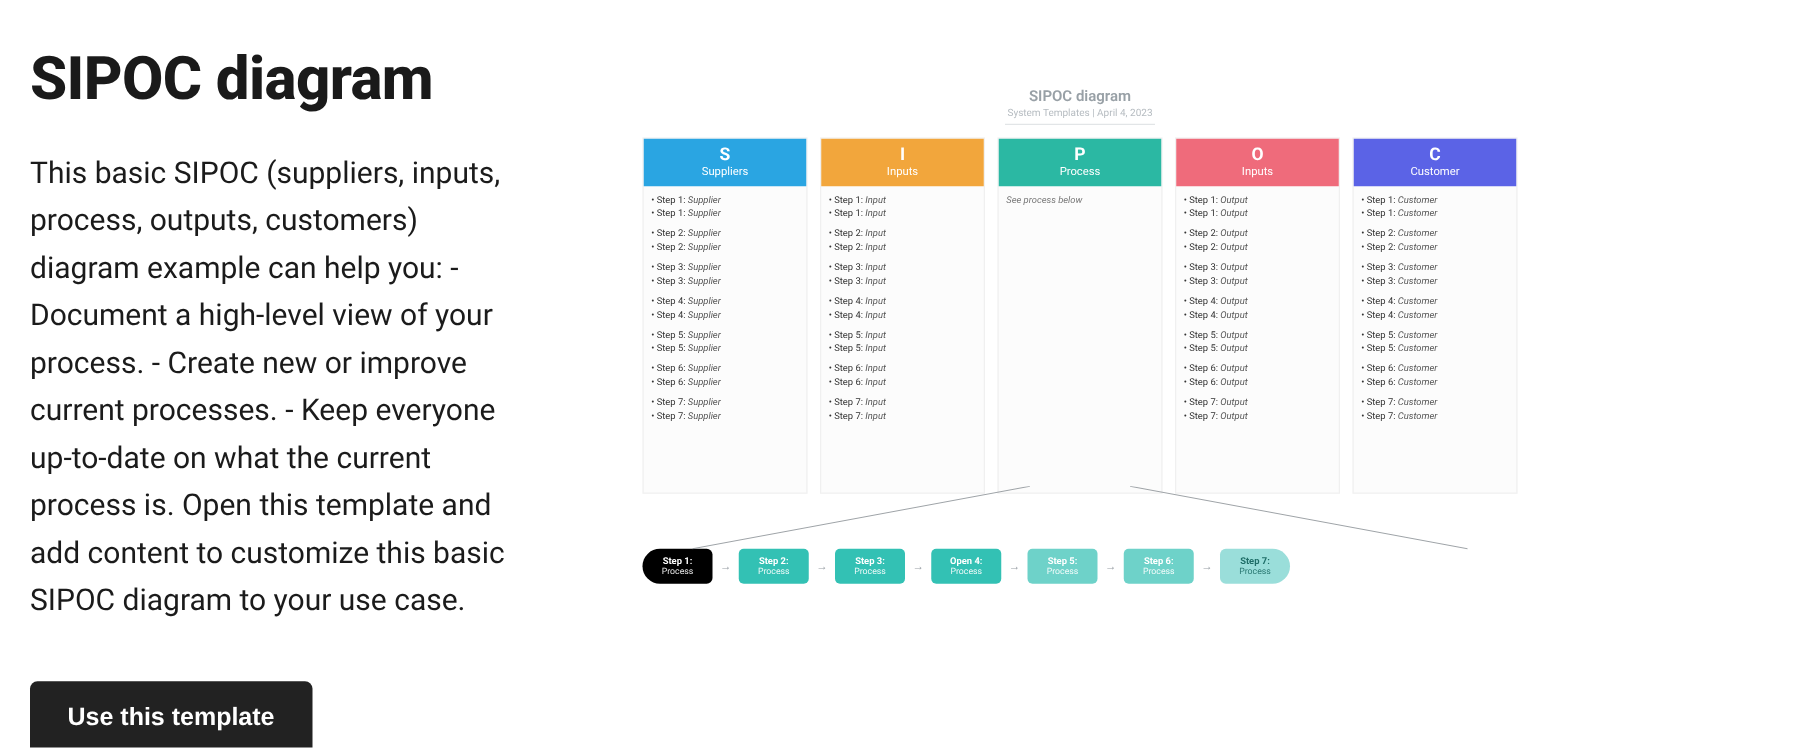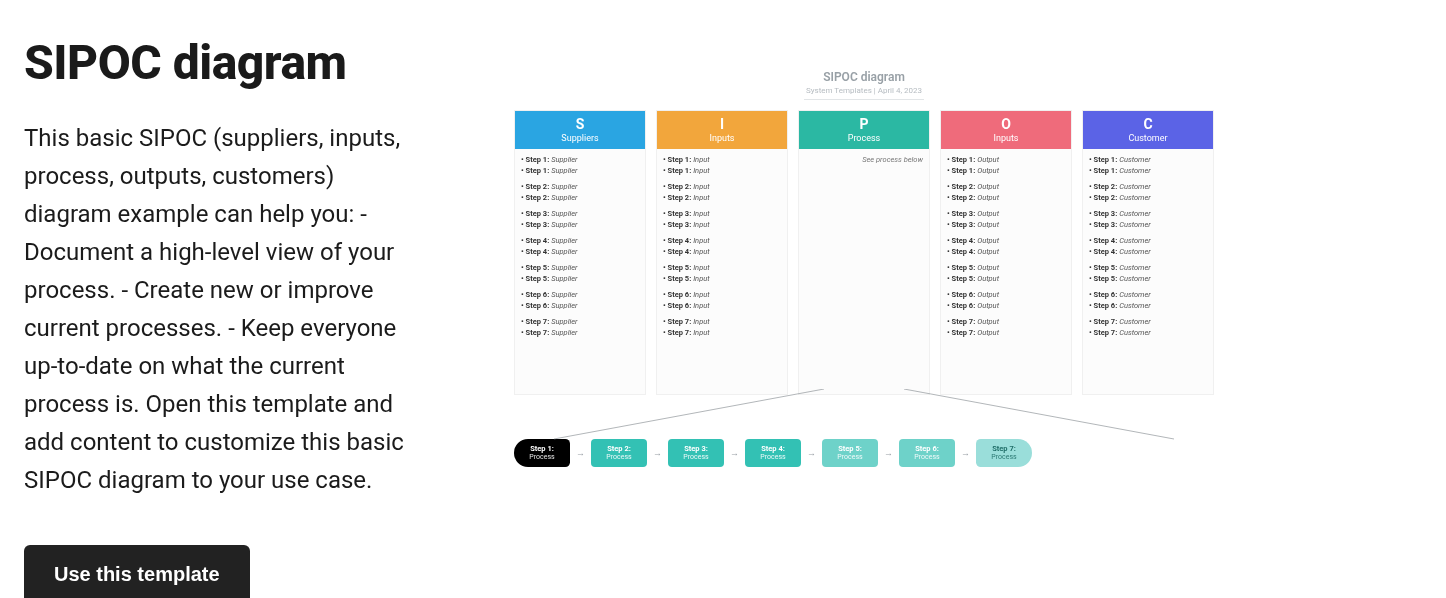--- a/index.html
+++ b/index.html
@@ -16,23 +16,23 @@
   .diagram-title { text-align: center; font-size: 12px; color: #98a0a6; font-weight: 600; }
   .diagram-sub { text-align: center; font-size: 8px; color: #b6bcc1; margin-top: 2px; }
   .diagram-divider { width: 120px; height: 1px; background: #e2e5e7; margin: 4px auto 10px; }
 
   .cols { display: flex; gap: 10px; }
   .col { flex: 1; background: #fcfcfc; border: 1px solid #f0f0f0; display: flex; flex-direction: column; min-height: 285px; }
   .col-head { text-align: center; color: #fff; padding: 6px 4px; }
   .col-letter { font-size: 14px; font-weight: 700; line-height: 1; }
   .col-name { font-size: 9px; margin-top: 2px; }
   .col-body { padding: 6px 6px; font-size: 7.5px; line-height: 1.4; color: #4a4a4a; }
-  .col-body.center { text-align: right; font-style: italic; color: #777; }
+  .col-body.center { text-align: left; font-style: italic; color: #777; }
   .group { margin-bottom: 6px; }
-  .row-line .lbl { font-weight: 700; color: #333; }
+  .row-line .lbl { font-weight: 400; color: #333; }
   .row-line .val { font-style: italic; color: #555; }
 
   .c-s .col-head { background: #2aa5e2; }
   .c-i .col-head { background: #f2a63c; }
   .c-p .col-head { background: #2bb8a3; }
   .c-o .col-head { background: #ef6b7b; }
   .c-c .col-head { background: #5b63e6; }
 
   
   .connector-box { position: relative; height: 40px; }
@@ -237,21 +237,21 @@
             <div class="fs-title">Step 2:</div>
             <div class="fs-sub">Process</div>
           </div>
           <div class="arrow">→</div>
           <div class="flow-step">
             <div class="fs-title">Step 3:</div>
             <div class="fs-sub">Process</div>
           </div>
           <div class="arrow">→</div>
           <div class="flow-step">
-            <div class="fs-title">Step 4:</div>
+            <div class="fs-title">Open 4:</div>
             <div class="fs-sub">Process</div>
           </div>
           <div class="arrow">→</div>
           <div class="flow-step light">
             <div class="fs-title">Step 5:</div>
             <div class="fs-sub">Process</div>
           </div>
           <div class="arrow">→</div>
           <div class="flow-step light">
             <div class="fs-title">Step 6:</div>

